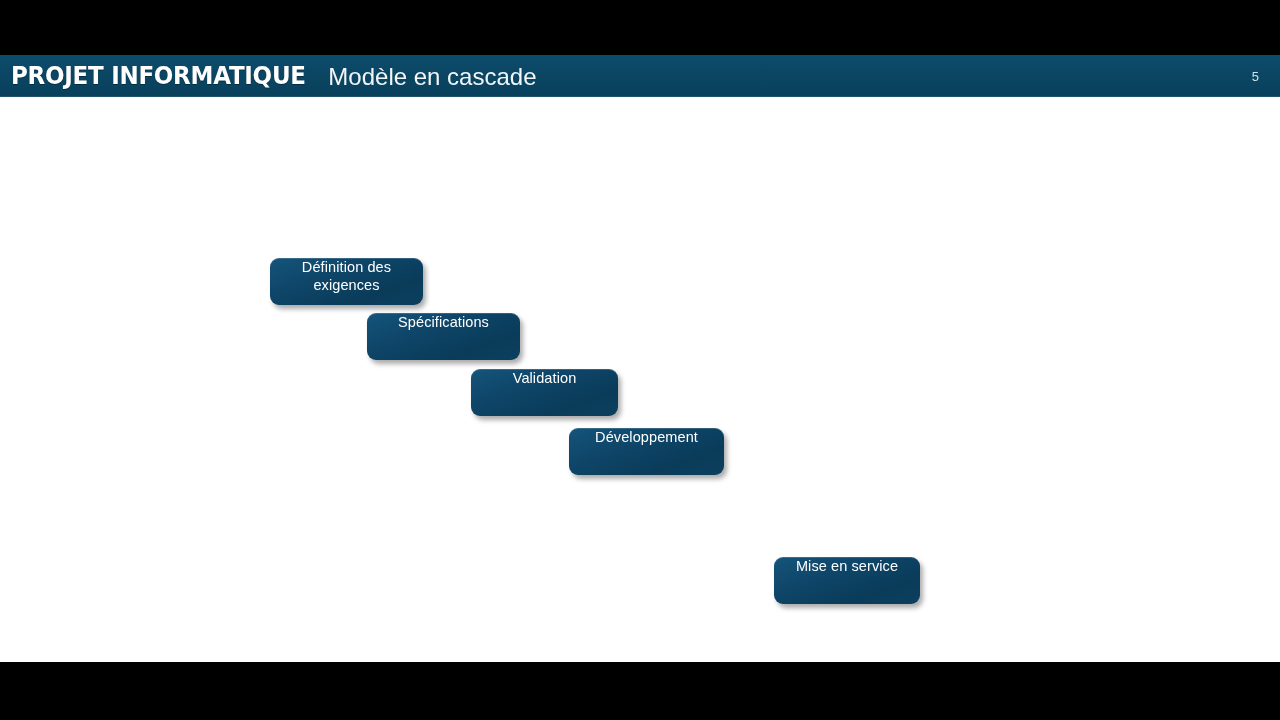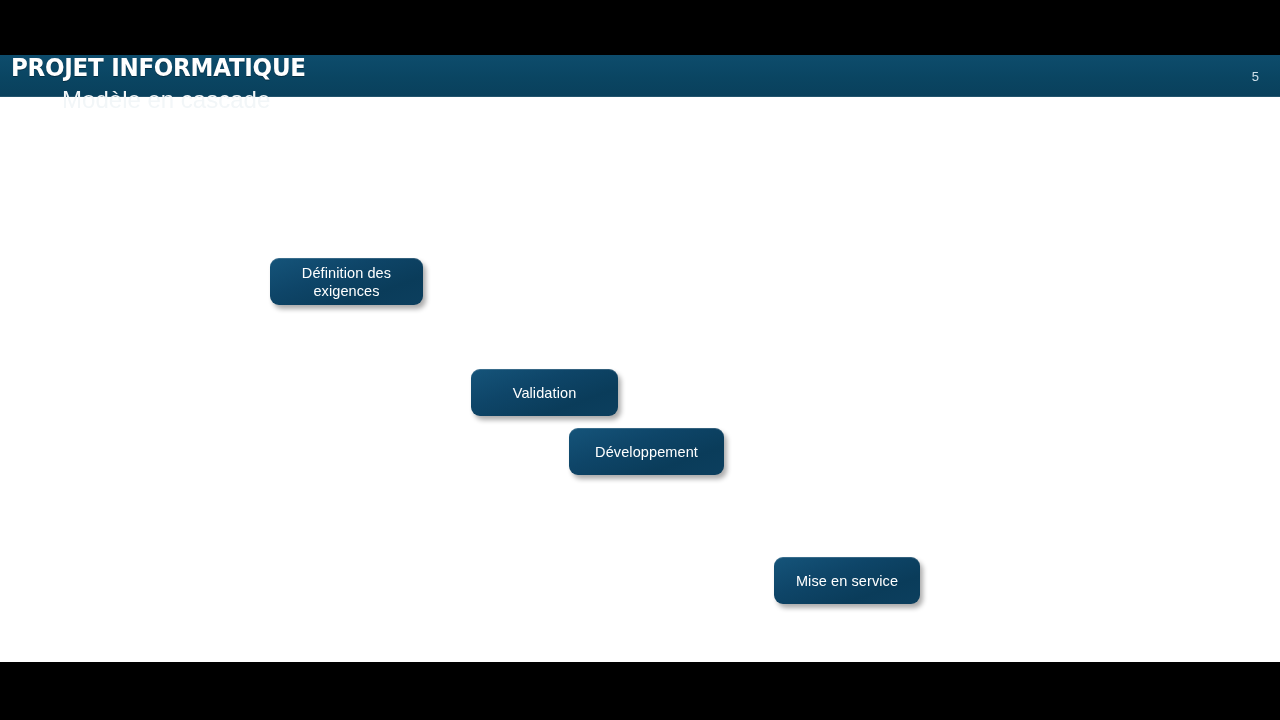--- a/index.html
+++ b/index.html
@@ -63,21 +63,20 @@
   }
 
   #header-title-group {
     position: absolute;
     left: 11px;
     top: 0;
     height: 42px;
     display: flex;
     align-items: center;
     gap: 7px;
-    flex-direction: column;
   }
 
   #header-main-title {
     font-family: "DejaVu Sans", sans-serif;
     font-weight: 700;
     font-size: 25px;
     line-height: 26px;
     letter-spacing: -0.3px;
     color: #ffffff;
     transform: scaleX(0.92);
@@ -120,21 +119,20 @@
 
   .cascade-step {
     position: absolute;
     box-sizing: border-box;
     border-radius: 9px;
     background: #0c4161;
     background-image: linear-gradient(160deg, #15547a 0%, #0e4568 38%, #0a3c5a 72%, #0c3f5e 100%);
     box-shadow: 3px 4px 5px rgba(0,0,0,0.33),
                 inset 0 1px 0 rgba(255,255,255,0.16);
     display: flex;
-    align-items: center;
     justify-content: center;
     text-align: center;
   }
 
   .cascade-step-label {
     font-family: "Liberation Sans", sans-serif;
     font-size: 14.5px;
     line-height: 18px;
     color: #ffffff;
     padding: 0 10px;
@@ -159,20 +157,23 @@
       <div id="page-number">5</div>
     </div>
 
     <div id="cascade-diagram">
 
       <div class="cascade-step" style="left:270px; top:161px; width:153px; height:47px;">
         <span class="cascade-step-label">Définition des
 exigences</span>
       </div>
 
+      <div class="cascade-step" style="left:367px; top:216px; width:153px; height:47px;">
+        <span class="cascade-step-label">Spécifications</span>
+      </div>
 
       <div class="cascade-step" style="left:471px; top:272px; width:147px; height:47px;">
         <span class="cascade-step-label">Validation</span>
       </div>
 
       <div class="cascade-step" style="left:569px; top:331px; width:155px; height:47px;">
         <span class="cascade-step-label">Développement</span>
       </div>
 
 

